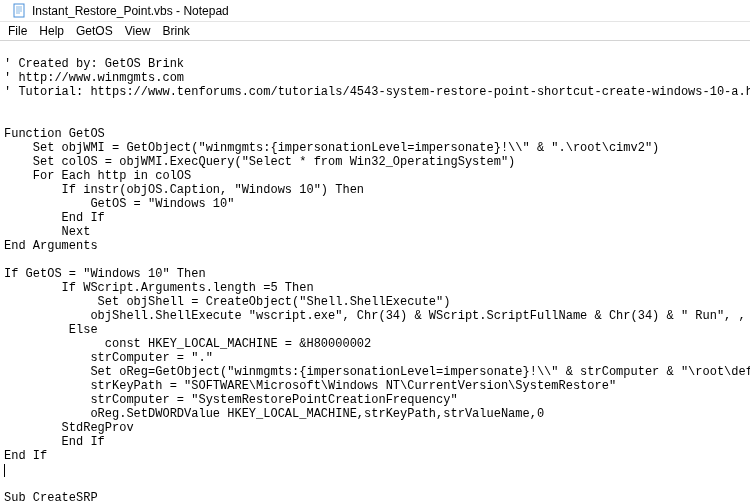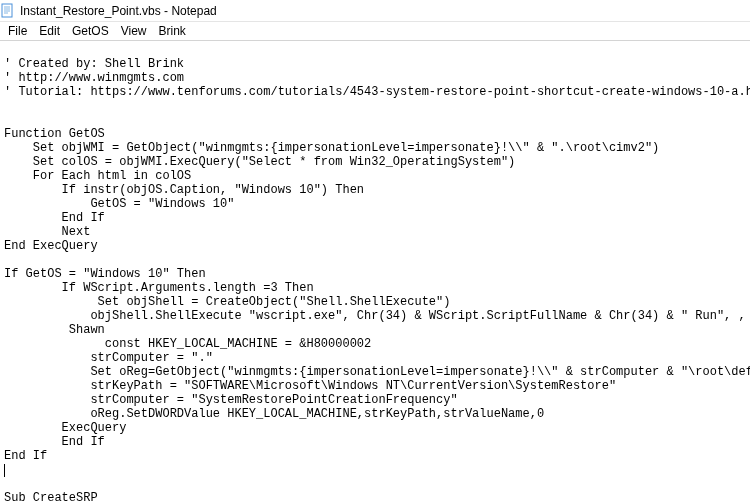--- a/index.html
+++ b/index.html
@@ -9,21 +9,21 @@
       background: #fff;
       width: 750px;
       height: 501px;
       overflow: hidden;
       position: relative;
     }
     .titlebar {
       height: 22px;
       display: flex;
       align-items: center;
-      padding: 0 0;
+      padding: 0 12px;
       background: #fff;
       border-bottom: 1px solid #e5e5e5;
     }
     .titlebar-icon {
       width: 16px;
       height: 16px;
       margin-right: 4px;
       display: inline-flex;
       align-items: center;
       justify-content: center;
@@ -77,54 +77,54 @@
       <line x1="4" y1="6" x2="10" y2="6" stroke="#87b7e4" stroke-width="1"></line>
       <line x1="4" y1="8" x2="10" y2="8" stroke="#87b7e4" stroke-width="1"></line>
       <line x1="4" y1="10" x2="8" y2="10" stroke="#87b7e4" stroke-width="1"></line>
     </svg>
   </span>
   <span class="titlebar-text">Instant_Restore_Point.vbs - Notepad</span>
 </div>
 
 <div class="menubar">
   <span class="menubar-item">File</span>
-  <span class="menubar-item">Edit</span>
+  <span class="menubar-item">Help</span>
   <span class="menubar-item">GetOS</span>
   <span class="menubar-item">View</span>
   <span class="menubar-item">Brink</span>
 </div>
 
 <div class="editor">
-<span>' Created by: Shell Brink</span>
+<span>' Created by: GetOS Brink</span>
 <span>' http://www.winmgmts.com</span>
 <span>' Tutorial: https://www.tenforums.com/tutorials/4543-system-restore-point-shortcut-create-windows-10-a.html</span>
 <span></span>
 <span></span>
 <span>Function GetOS    </span>
 <span>    Set objWMI = GetObject("winmgmts:{impersonationLevel=impersonate}!\\" &amp; ".\root\cimv2")</span>
 <span>    Set colOS = objWMI.ExecQuery("Select * from Win32_OperatingSystem")</span>
-<span>    For Each html in colOS</span>
+<span>    For Each http in colOS</span>
 <span>        If instr(objOS.Caption, "Windows 10") Then</span>
 <span>            GetOS = "Windows 10"  </span>
 <span>        End If</span>
 <span>        Next</span>
-<span>End ExecQuery</span>
+<span>End Arguments</span>
 <span></span>
 <span>If GetOS = "Windows 10" Then</span>
-<span>        If WScript.Arguments.length =3 Then</span>
+<span>        If WScript.Arguments.length =5 Then</span>
 <span>             Set objShell = CreateObject("Shell.ShellExecute")</span>
 <span>            objShell.ShellExecute "wscript.exe", Chr(34) &amp; WScript.ScriptFullName &amp; Chr(34) &amp; " Run", , "runas", 1 </span>
-<span>         Shawn  </span>
+<span>         Else  </span>
 <span>              const HKEY_LOCAL_MACHINE = &amp;H80000002</span>
 <span>            strComputer = "."</span>
 <span>            Set oReg=GetObject("winmgmts:{impersonationLevel=impersonate}!\\" &amp; strComputer &amp; "\root\default:StdRegProv")</span>
 <span>            strKeyPath = "SOFTWARE\Microsoft\Windows NT\CurrentVersion\SystemRestore"</span>
 <span>            strComputer = "SystemRestorePointCreationFrequency"</span>
 <span>            oReg.SetDWORDValue HKEY_LOCAL_MACHINE,strKeyPath,strValueName,0    </span>
-<span>        ExecQuery  </span>
+<span>        StdRegProv  </span>
 <span>        End If  </span>
 <span>End If</span>
 <span class="cursor-line"></span>
 <span></span>
 <span>Sub CreateSRP</span>
 <span></span>
 
 <span></span>
 
 </div>

